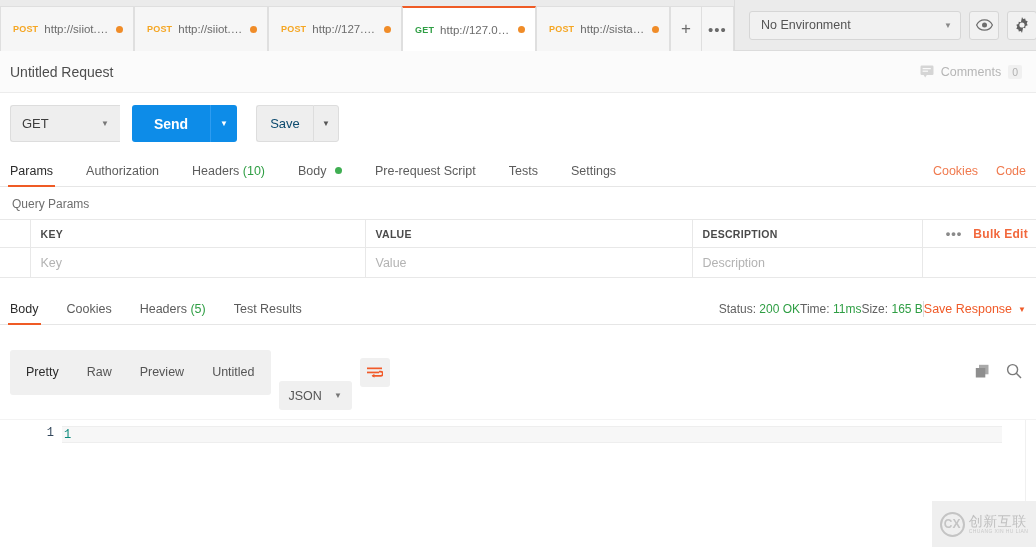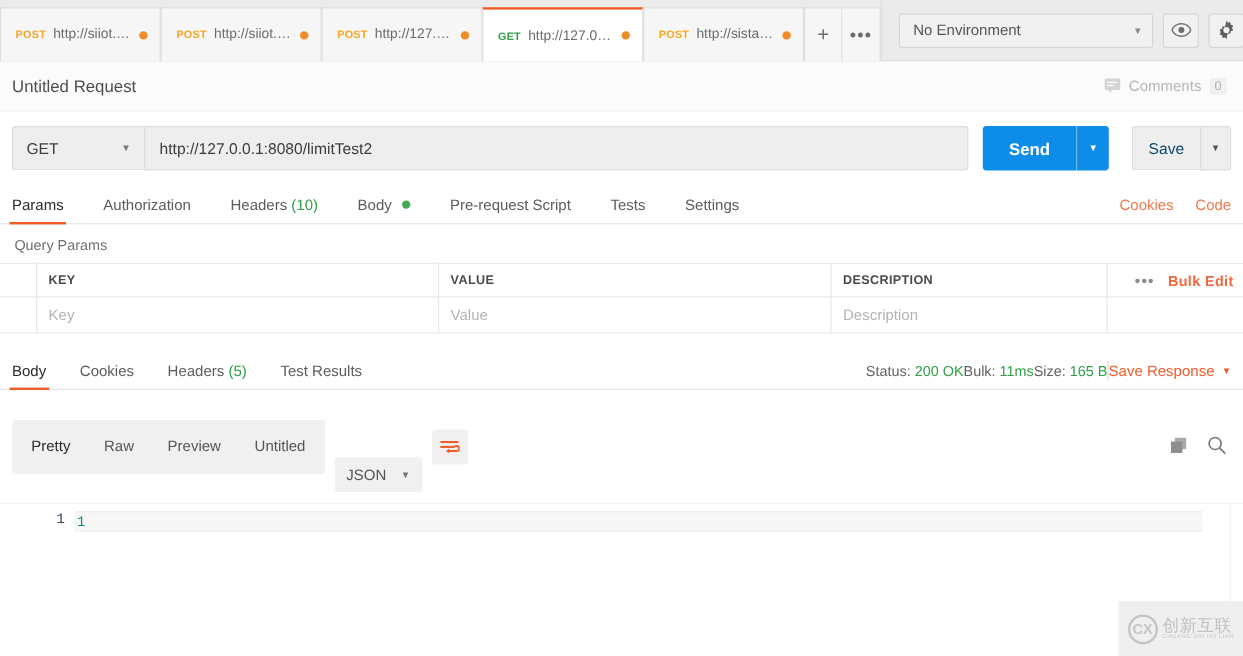--- a/index.html
+++ b/index.html
@@ -644,23 +644,20 @@
       </svg>
       <span>Comments</span>
       <span class="badge">0</span>
     </div>
   </div>
 
   <div class="url-row">
     <div class="method-box">
       <span>GET</span>
       <span class="caret">▼</span>
-    </div>
-    <div class="url-box">
-      <span>http://127.0.0.1:8080/limitTest2</span>
     </div>
     <div class="send-group">
       <div class="send-btn">Send</div>
       <div class="send-caret">▼</div>
     </div>
     <div class="save-group">
       <div class="save-btn">Save</div>
       <div class="save-caret">▼</div>
     </div>
   </div>
@@ -734,21 +731,21 @@
     <div class="resp-tab">
       <span>Test Results</span>
     </div>
 
     <div class="resp-meta">
       <span>
         <span>Status:</span>
         <span class="val">200 OK</span>
       </span>
       <span>
-        <span>Bulk:</span>
+        <span>Time:</span>
         <span class="val">11ms</span>
       </span>
       <span>
         <span>Size:</span>
         <span class="val">165 B</span>
       </span>
       <span class="meta-sep"></span>
       <span class="save-resp">
         <span>Save Response</span>
         <span class="caret">▼</span>

